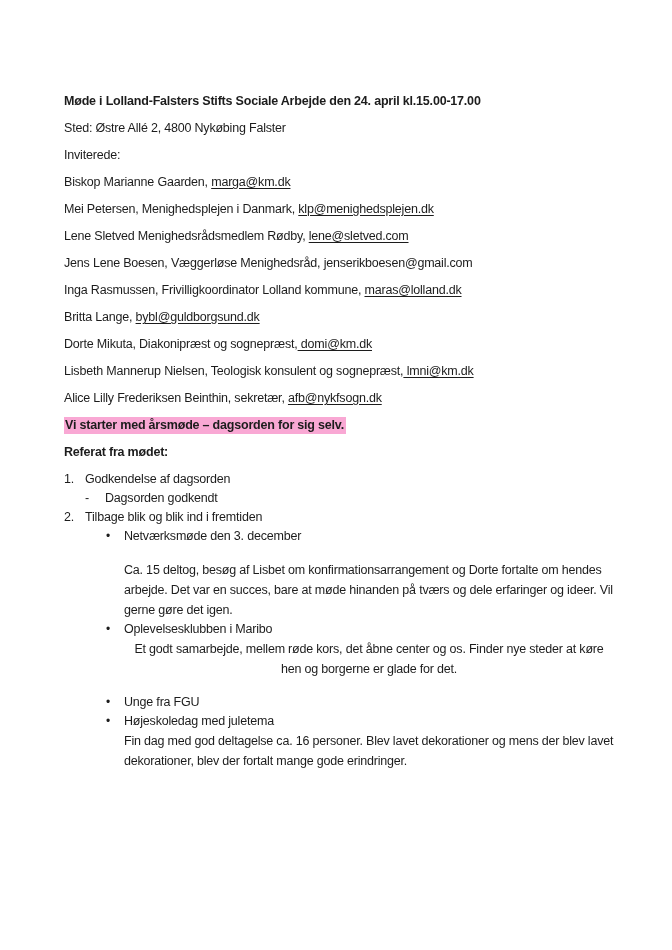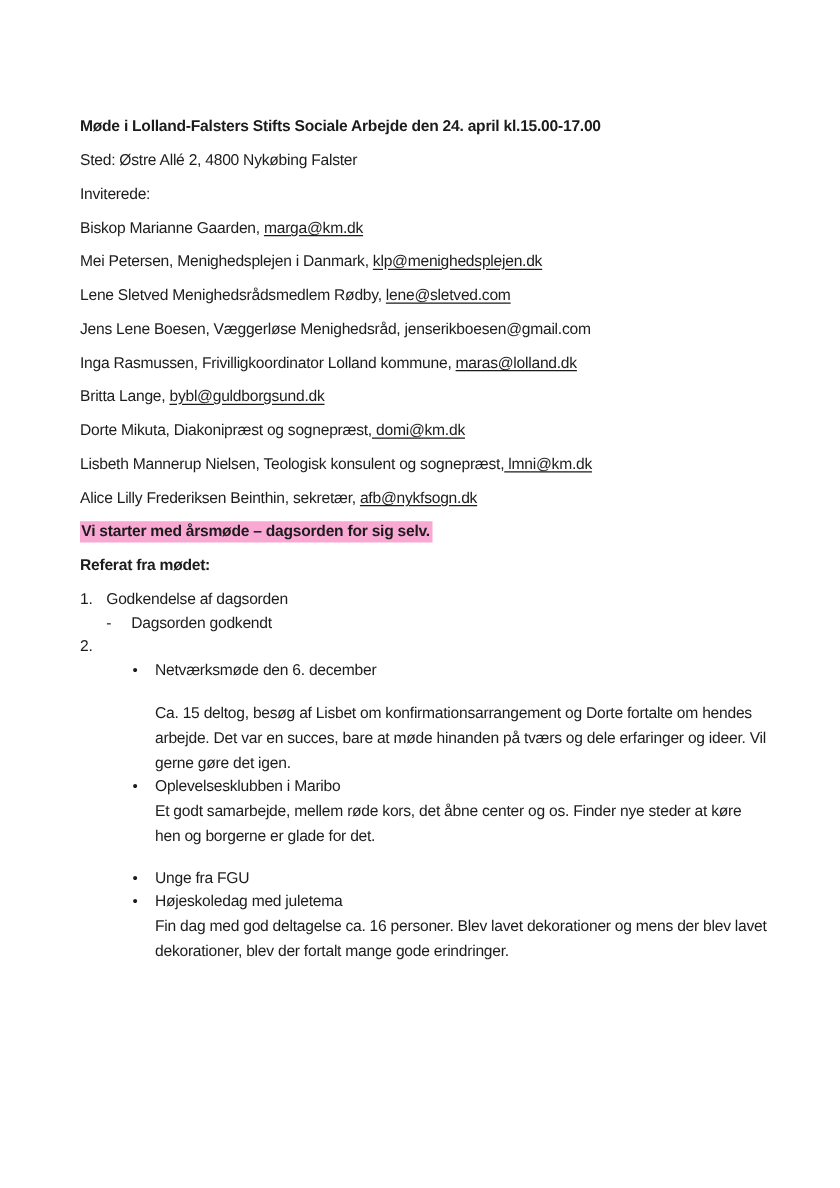--- a/index.html
+++ b/index.html
@@ -36,21 +36,21 @@
   .lvl2 .m { width: 20px; }
   .lvl3 { padding-left: 42px; }
   .lvl3 .m { width: 18px; }
   .bullet-glyph { font-size: 12px; }
   .bullet-body {
     margin: 0 0 0 60px;
     line-height: 20px;
     max-width: 491px;
   }
   .gap-top { margin-top: 14px; }
-  .gap-bottom { margin-bottom: 14px; }
+  .gap-bottom { margin-bottom: 14px; text-align: center; }
 </style>
 </head>
 <body>
 
 <div class="page">
 
   <p class="para bold">Møde i Lolland-Falsters Stifts Sociale Arbejde den 24. april kl.15.00-17.00</p>
 
   <p class="para">Sted: Østre Allé 2, 4800 Nykøbing Falster</p>
 
@@ -85,25 +85,26 @@
         <span>Godkendelse af dagsorden</span>
       </div>
 
     <div class="row lvl2">
         <span class="m">-</span>
         <span>Dagsorden godkendt</span>
       </div>
 
     <div class="row lvl1">
         <span class="m">2.</span>
+        <span>Tilbage blik og blik ind i fremtiden</span>
       </div>
 
     <div class="row lvl3">
         <span class="m bullet-glyph">•</span>
-        <span>Netværksmøde den 6. december</span>
+        <span>Netværksmøde den 3. december</span>
       </div>
 
     <div class="bullet-body gap-top">Ca. 15 deltog, besøg af Lisbet om konfirmationsarrangement og Dorte fortalte om hendes arbejde. Det var en succes, bare at møde hinanden på tværs og dele erfaringer og ideer. Vil gerne gøre det igen.</div>
 
     <div class="row lvl3">
         <span class="m bullet-glyph">•</span>
         <span>Oplevelsesklubben i Maribo</span>
       </div>
 
     <div class="bullet-body gap-bottom">Et godt samarbejde, mellem røde kors, det åbne center og os. Finder nye steder at køre hen og borgerne er glade for det.</div>

